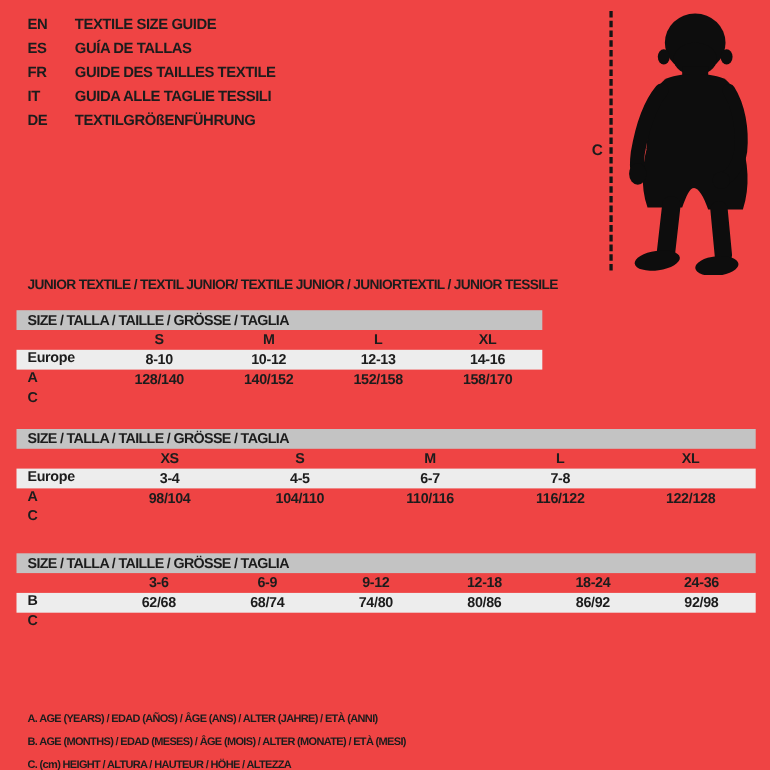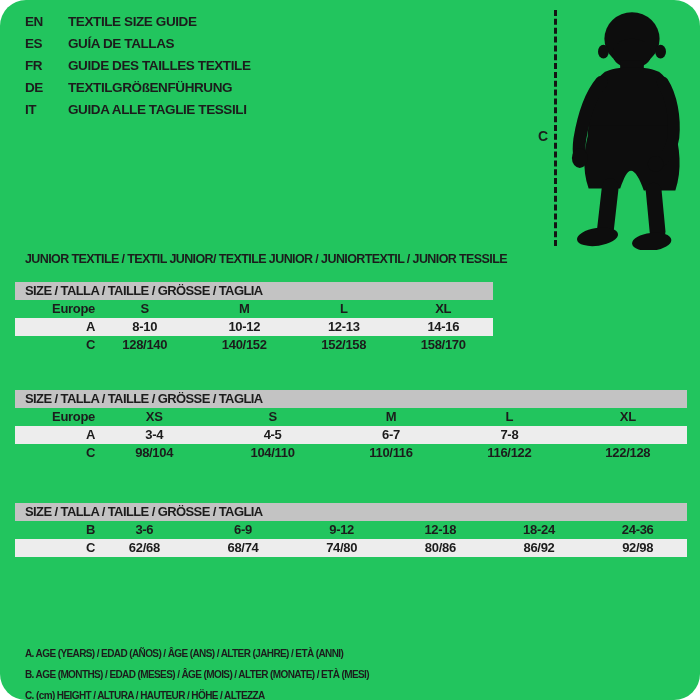--- a/index.html
+++ b/index.html
@@ -2,21 +2,21 @@
 <html><head>
 <meta charset="utf-8">
 <style>
   * { margin:0; padding:0; box-sizing:border-box; }
   html,body { background:#ffffff; }
   body {
     width:700px; height:700px; position:relative; overflow:hidden;
     font-family:"Liberation Sans", sans-serif;
     color:#1c1c1c; font-weight:700;
   }
-  .page { position:absolute; inset:0; background:#22c55e;border-radius:26px; }
+  .page { position:absolute; inset:0; background:#ef4444; }
 
   
   .langs { position:absolute; top:11px; left:25px; font-size:13.5px; line-height:22px; letter-spacing:-0.4px; }
   .lang-row { display:flex; }
   .lang-code { width:43px; flex:0 0 43px; }
 
   
   .figure { position:absolute; top:4px; left:520px; width:180px; height:248px; }
   .c-label { position:absolute; left:18px; top:124px; font-size:14px; }
   .dash-line { position:absolute; left:34px; top:6px; height:236px; width:0; border-left:3px dashed #141414; }
@@ -35,21 +35,21 @@
   .tbl-junior   { width:478px; margin-top:16px; }
   .tbl-children { width:672px; margin-top:18px; }
   .tbl-babies   { width:672px; margin-top:12px; }
 
   .size-bar { background:#c3c3c3; height:18px; line-height:18px; padding-left:10px;
               font-size:13px; letter-spacing:-0.6px; }
   .trow { display:grid; height:18px; line-height:18px; font-size:13px; letter-spacing:-0.3px; }
   .cols4 { grid-template-columns:80px repeat(4,1fr); }
   .cols5 { grid-template-columns:80px repeat(5,1fr); }
   .cols6 { grid-template-columns:80px repeat(6,1fr); }
-  .trow .lbl { padding-left:10px; text-align:right; }
+  .trow .lbl { padding-left:10px; text-align:left;margin-top:16px; }
   .trow .val { text-align:center; }
   .stripe { background:#ededed; }
 
   
   .legend { position:absolute; top:643px; left:25px; font-size:10px; letter-spacing:-0.6px; line-height:21px; }
 </style>
 </head>
 <body>
 
 <div class="page">
@@ -61,26 +61,26 @@
     </div>
     <div class="lang-row">
       <span class="lang-code">ES</span>
       <span class="lang-label">GUÍA DE TALLAS</span>
     </div>
     <div class="lang-row">
       <span class="lang-code">FR</span>
       <span class="lang-label">GUIDE DES TAILLES TEXTILE</span>
     </div>
     <div class="lang-row">
+      <span class="lang-code">IT</span>
+      <span class="lang-label">GUIDA ALLE TAGLIE TESSILI</span>
+    </div>
+    <div class="lang-row">
       <span class="lang-code">DE</span>
       <span class="lang-label">TEXTILGRÖßENFÜHRUNG</span>
-    </div>
-    <div class="lang-row">
-      <span class="lang-code">IT</span>
-      <span class="lang-label">GUIDA ALLE TAGLIE TESSILI</span>
     </div>
   </div>
 
   <div class="figure">
     <span class="c-label">C</span>
     <div class="dash-line"></div>
     <svg class="toddler" viewBox="0 0 135 245" aria-hidden="true">
       <g fill="#0d0d0d" stroke="none">
         <ellipse cx="68" cy="32" rx="28" ry="27"></ellipse>
         <ellipse cx="68" cy="47" rx="20" ry="15"></ellipse>

